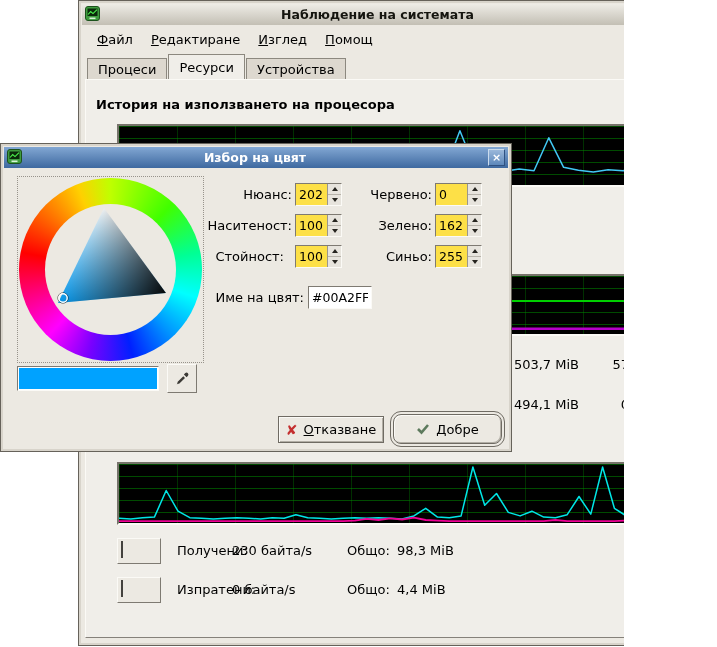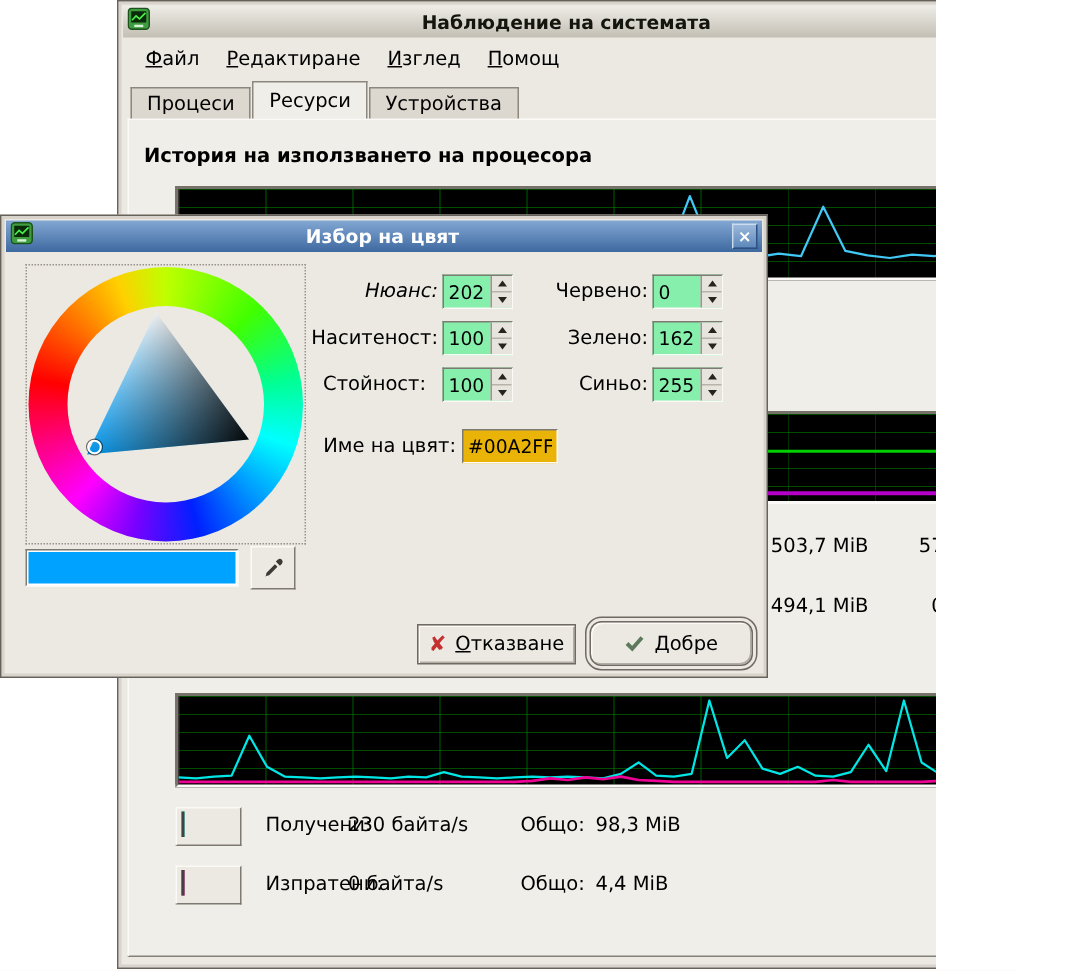--- a/index.html
+++ b/index.html
@@ -59,32 +59,32 @@
   .lg-total{position:absolute;left:311px;top:5px;}
 
   
   .wheel-box{position:absolute;left:16px;top:32px;width:187px;height:187px;border:1px dotted #97938b;}
   .hue-ring{position:absolute;inset:1px;border-radius:50%;
     background:conic-gradient(from 0deg,#bfff00,#40ff00 12%,#00ff95 22%,#00ffff 30%,#0095ff 38%,
                #0020ff 46%,#7a00ff 54%,#ff00ff 62%,#ff0080 70%,#ff0000 78%,#ff6a00 86%,#ffd000 94%,#bfff00 100%);}
   .hue-hole{position:absolute;left:27px;top:27px;width:131px;height:131px;border-radius:50%;background:#ece9e2;}
   .tri{position:absolute;left:0;top:0;}
   .flabel{position:absolute;height:17px;text-align:right;}
-  .spin{position:absolute;width:47px;height:23px;background:#86efac;
+  .spin{position:absolute;width:47px;height:23px;background:#fde047;
         border:1px solid;border-color:#7e7a72 #fbfaf6 #fbfaf6 #7e7a72;}
   .spin-in{position:absolute;left:0;top:0;width:31px;height:100%;border:0;padding:2px 0 2px 3px;
            font:inherit;font-size:12.5px;background:transparent;outline:none;}
   .arrows{position:absolute;right:0;top:0;bottom:0;width:14px;display:flex;flex-direction:column;
           background:#e7e4dd;border-left:1px solid #9a968e;}
   .arr{flex:1;display:flex;align-items:center;justify-content:center;border-bottom:1px solid #b7b3aa;}
   .arr.dn{border-bottom:none;}
   .arr i{display:block;width:0;height:0;border-left:3px solid transparent;border-right:3px solid transparent;}
   .arr.up i{border-bottom:4px solid #26241f;}
   .arr.dn i{border-top:4px solid #26241f;}
-  .entry-box{position:absolute;background:#eab308;border:1px solid;border-color:#7e7a72 #fbfaf6 #fbfaf6 #7e7a72;}
+  .entry-box{position:absolute;background:#ffffff;border:1px solid;border-color:#7e7a72 #fbfaf6 #fbfaf6 #7e7a72;}
   .entry-in{width:100%;height:100%;border:0;padding:2px 3px;font:inherit;font-size:12.5px;background:transparent;outline:none;}
   .preview{position:absolute;left:16px;top:222px;width:142px;height:25px;padding:1px;background:#fff;
            border:1px solid;border-color:#7e7a72 #fbfaf6 #fbfaf6 #7e7a72;}
   .preview-fill{width:100%;height:100%;}
   .tool-btn{position:absolute;display:flex;align-items:center;justify-content:center;background:#ece9e2;
             border:1px solid;border-color:#fbfaf6 #7e7a72 #7e7a72 #fbfaf6;}
   .btn{position:absolute;display:flex;align-items:center;justify-content:center;gap:6px;background:#ece9e2;
        border:1px solid #6f6b63;box-shadow:inset 1px 1px 0 #fbfaf6, inset -1px -1px 0 #b2aea5;}
   .btn.default{outline:1px solid #6f6b63;outline-offset:2px;}
   .x-ico{color:#c42f2f;font-weight:bold;font-size:14px;line-height:1;}
@@ -217,21 +217,21 @@
               <stop offset="1" stop-color="#000000"></stop>
           </linearGradient>
         </defs>
         <polygon points="86,31 148,116 40,126" fill="url(#triG1)"></polygon>
         <polygon points="86,31 148,116 40,126" fill="url(#triG2)"></polygon>
         <circle cx="45" cy="121" r="5.2" fill="none" stroke="#000" stroke-opacity="0.55" stroke-width="1"></circle>
         <circle cx="45" cy="121" r="4.2" fill="none" stroke="#fff" stroke-width="1.4"></circle>
       </svg>
     </div>
 
-    <span class="flabel" style="left:200px;top:43px;width:91px;font-style:italic;">Нюанс:</span>
+    <span class="flabel" style="left:200px;top:43px;width:91px;">Нюанс:</span>
     <div class="spin" style="left:294px;top:39px;">
       <input class="spin-in" value="202" style="">
       <span class="arrows">
           <span class="arr up">
             <i></i>
           </span>
           <span class="arr dn">
             <i></i>
           </span>
         </span>

